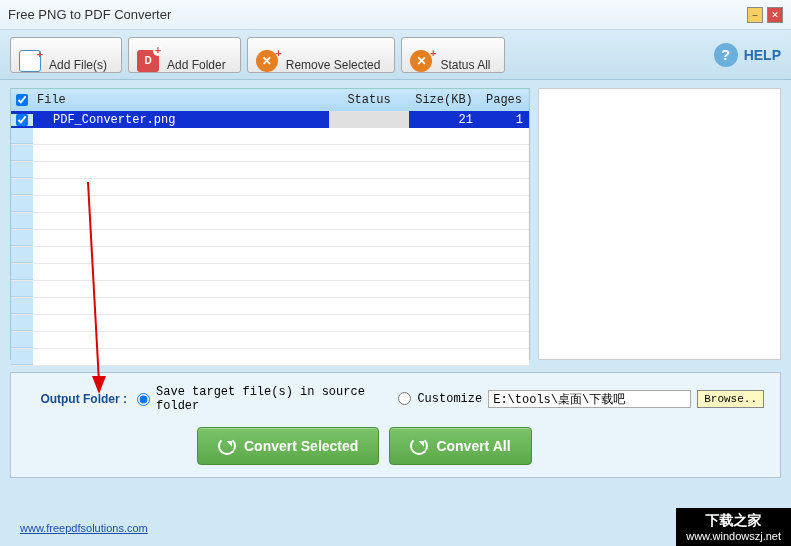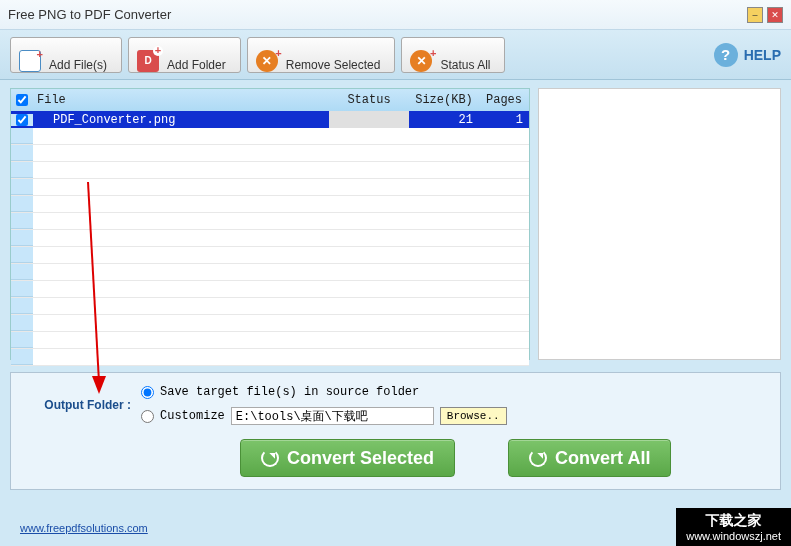--- a/index.html
+++ b/index.html
@@ -48,27 +48,27 @@
 .td-status { width: 80px; background: #e6e6e6; height: 100%; }
 .row-selected .td-status { background: #e0e0e0; }
 .td-size { width: 70px; text-align: right; padding-right: 6px; }
 .td-pages { width: 50px; text-align: right; padding-right: 6px; }
 .empty-row { height: 17px; border-bottom: 1px solid #e8e8e8; display: flex; }
 .empty-row .td-check { background: #c7e6fa; border-bottom: 1px solid #b0d4ea; }
 
 .output-panel { margin: 4px 10px 8px 10px; padding: 12px 16px; border: 1px solid #b0c4d4; background: #eaf4fb; font-family: "Courier New", monospace; font-size: 12px; }
 .output-row { display: flex; align-items: center; gap: 10px; margin-bottom: 10px; }
 .output-label { font-weight: bold; color: #1a4d8c; font-family: Arial; font-size: 12px; width: 104px; text-align: right; }
-.radio-group { display: flex; flex-direction: column; gap: 8px; }
+.radio-group { display: flex; flex-direction: row; gap: 8px; }
 .radio-row { display: flex; align-items: center; gap: 6px; }
 .radio-row input[type="text"] { font-family: "Courier New", monospace; font-size: 12px; padding: 1px 4px; border: 1px solid #aaa; width: 203px; height: 18px; }
 .browse-btn { height: 18px; padding: 0 6px; border: 1px solid #888; background: #fef9c3; font-family: "Courier New", monospace; font-size: 11px; cursor: pointer; }
 
 .convert-row { display: flex; gap: 10px; margin-top: 14px; margin-left: 170px; }
-.convert-btn { height: 38px; padding: 0 20px; background: linear-gradient(to bottom, #7cc46a, #5aa848); border: 1px solid #4a9038; border-radius: 4px; color: #fff; font-size: 18px; font-weight: bold; display: flex; align-items: center; gap: 8px; cursor: pointer; box-shadow: inset 0 1px 0 rgba(255,255,255,0.3); margin-left: 43px; }
+.convert-btn { height: 38px; padding: 0 20px; background: linear-gradient(to bottom, #7cc46a, #5aa848); border: 1px solid #4a9038; border-radius: 4px; color: #fff; font-size: 14px; font-weight: bold; display: flex; align-items: center; gap: 8px; cursor: pointer; box-shadow: inset 0 1px 0 rgba(255,255,255,0.3); }
 .refresh-icon { width: 18px; height: 18px; border: 2px solid #fff; border-radius: 50%; border-top-color: transparent; position: relative; }
 .refresh-icon::after { content: ""; position: absolute; top: -2px; right: -2px; border: 4px solid transparent; border-bottom-color: #fff; transform: rotate(45deg); }
 
 .footer-link { position: absolute; bottom: 12px; left: 20px; color: #1a4da8; text-decoration: underline; font-size: 11px; cursor: pointer; }
 
 .arrow-overlay { position: absolute; top: 182px; left: 82px; width: 30px; height: 215px; pointer-events: none; }
 
 .watermark { position: absolute; bottom: 0; right: 0; background: #000; color: #fff; padding: 4px 10px; font-size: 11px; text-align: center; }
 .watermark-top { font-size: 14px; font-weight: bold; font-family: "Microsoft YaHei", sans-serif; }
 
@@ -181,21 +181,21 @@
 
   <div class="output-panel">
     <div class="output-row">
       <div class="output-label">Output Folder :</div>
       <div class="radio-group">
         <label class="radio-row">
           <input type="radio" name="outmode" checked="" style="">
           <span>Save target file(s) in source folder</span>
         </label>
         <div class="radio-row">
-          <label style="display:flex;align-items:flex-end;gap:6px;">
+          <label style="display:flex;align-items:flex-start;gap:6px;">
             <input type="radio" name="outmode" style="">
             <span>Customize</span>
           </label>
           <input type="text" value="E:\tools\桌面\下载吧" style="">
           <button class="browse-btn">Browse..</button>
         </div>
       </div>
     </div>
     <div class="convert-row">
       <button class="convert-btn">

